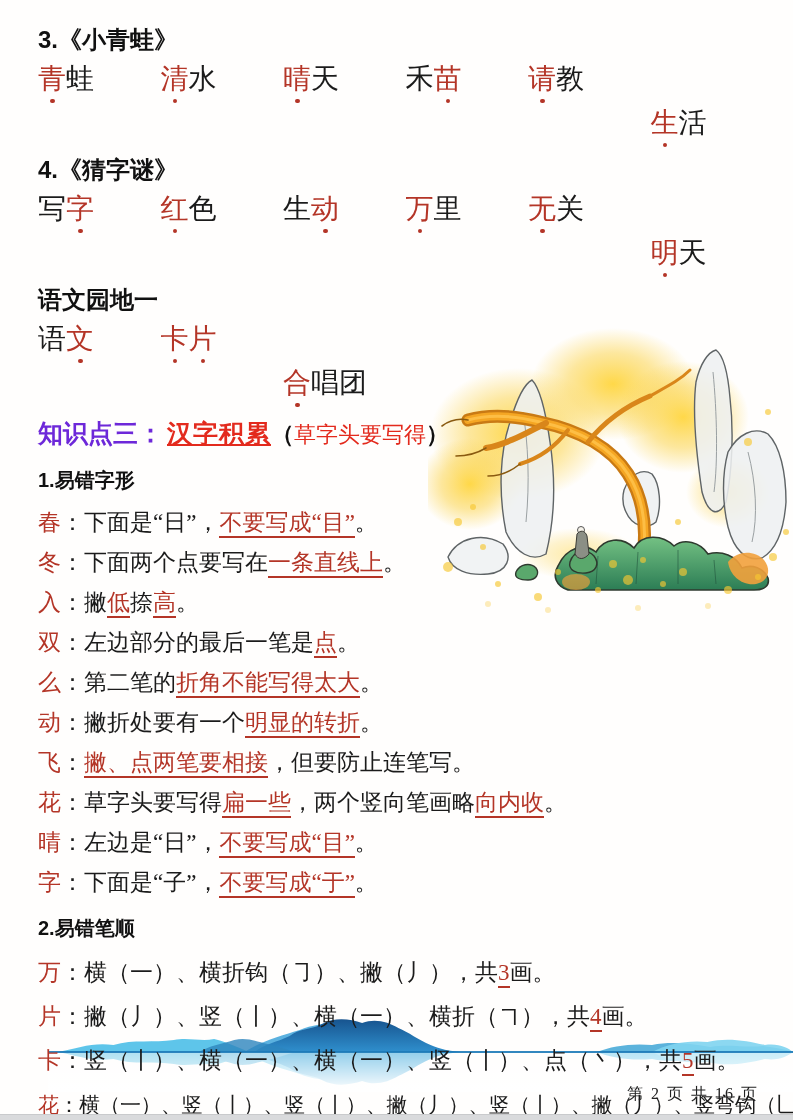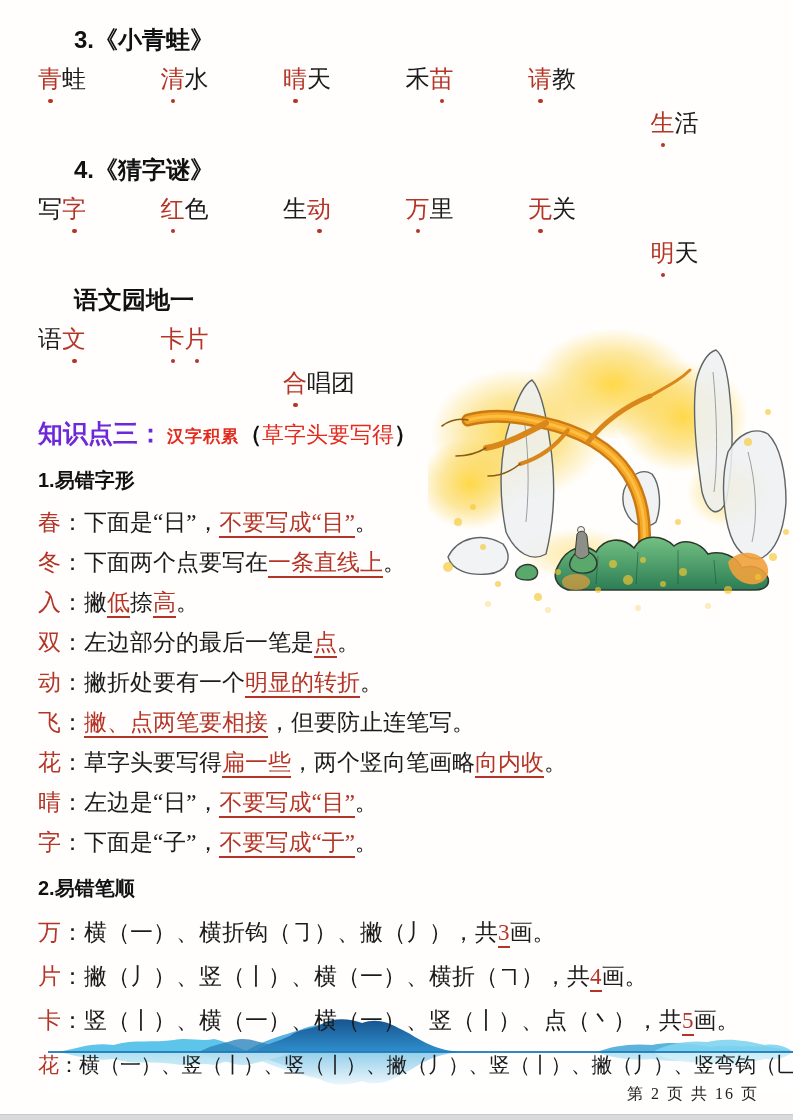--- a/index.html
+++ b/index.html
@@ -23,41 +23,40 @@
     padding:24px 36px 0 38px;
   }
   
   .sec-title{
     font-family:"Liberation Sans","DejaVu Sans",sans-serif;
     font-weight:700;
     font-size:24px;
     line-height:32px;
     margin-bottom:7px;
     color:#111;
-    margin-left:36px;
   }
   
   .word-row{
     display:flex;
-    font-size:24px;
+    font-size:28px;
     line-height:32px;
     padding-bottom:10px; 
     margin-bottom:5px;
   }
   .word{width:122.5px;flex:0 0 auto;white-space:nowrap;}
   .word:last-child{width:auto;margin-top:44px;}
   .ch-dot{position:relative;display:inline-block;color:var(--red);}
   .ch-dot::after{
     content:'';position:absolute;left:50%;margin-left:-2px;bottom:-8px;
     width:4.5px;height:4.5px;border-radius:50%;background:var(--red);
   }
   
   .kp{margin:6px 0 10px;line-height:36px;white-space:nowrap;}
   .kp-label{font-family:"Liberation Sans","DejaVu Sans",sans-serif;font-weight:700;font-size:25px;color:#6d28d9;margin-right:4px;}
-  .kp-title{font-family:"Liberation Sans","DejaVu Sans",sans-serif;font-weight:700;font-size:17px;color:var(--red-bright);letter-spacing:1px;}
+  .kp-title{font-family:"Liberation Sans","DejaVu Sans",sans-serif;font-weight:700;font-size:25px;color:var(--red-bright);letter-spacing:1px;text-decoration:underline;}
   .kp-paren{font-family:"Liberation Sans","DejaVu Sans",sans-serif;font-weight:700;font-size:23px;color:#101010;}
   .kp-note{font-size:22px;color:var(--red-bright);}
   .sub-title{
     font-family:"Liberation Sans","DejaVu Sans",sans-serif;
     font-weight:700;font-size:20px;line-height:30px;
     margin:10px 0 8px;color:#111;
   }
   
   .note-line{
     font-size:23px;
@@ -211,20 +210,21 @@
     <div class="kp">
       <span class="kp-label">知识点三：</span><span class="kp-title">汉字积累</span><span class="kp-paren">（</span><span class="kp-note">草字头要写得</span><span class="kp-paren">）</span>
     </div>
 
     <div class="sub-title">1.易错字形</div>
     <div id="shape-lines" class="note-list">
         <div class="note-line"><span class="s-r">春</span><span class="s-b">：下面是“日”，</span><span class="s-u">不要写成“目”</span><span class="s-b">。</span></div>
         <div class="note-line"><span class="s-r">冬</span><span class="s-b">：下面两个点要写在</span><span class="s-u">一条直线上</span><span class="s-b">。</span></div>
         <div class="note-line"><span class="s-r">入</span><span class="s-b">：撇</span><span class="s-u">低</span><span class="s-b">捺</span><span class="s-u">高</span><span class="s-b">。</span></div>
         <div class="note-line"><span class="s-r">双</span><span class="s-b">：左边部分的最后一笔是</span><span class="s-u">点</span><span class="s-b">。</span></div>
+        <div class="note-line"><span class="s-r">么</span><span class="s-b">：第二笔的</span><span class="s-u">折角不能写得太大</span><span class="s-b">。</span></div>
         <div class="note-line"><span class="s-r">动</span><span class="s-b">：撇折处要有一个</span><span class="s-u">明显的转折</span><span class="s-b">。</span></div>
         <div class="note-line"><span class="s-r">飞</span><span class="s-b">：</span><span class="s-u">撇、点两笔要相接</span><span class="s-b">，但要防止连笔写。</span></div>
         <div class="note-line"><span class="s-r">花</span><span class="s-b">：草字头要写得</span><span class="s-u">扁一些</span><span class="s-b">，两个竖向笔画略</span><span class="s-u">向内收</span><span class="s-b">。</span></div>
         <div class="note-line"><span class="s-r">晴</span><span class="s-b">：左边是“日”，</span><span class="s-u">不要写成“目”</span><span class="s-b">。</span></div>
         <div class="note-line"><span class="s-r">字</span><span class="s-b">：下面是“子”，</span><span class="s-u">不要写成“于”</span><span class="s-b">。</span></div>
       </div>
 
     <div class="sub-title">2.易错笔顺</div>
     <div id="stroke-lines" class="note-list stroke-list">
         <div class="note-line"><span class="s-r">万</span><span class="s-b">：横（一）、横折钩（㇆）、撇（丿），共</span><span class="s-u">3</span><span class="s-b">画。</span></div>

